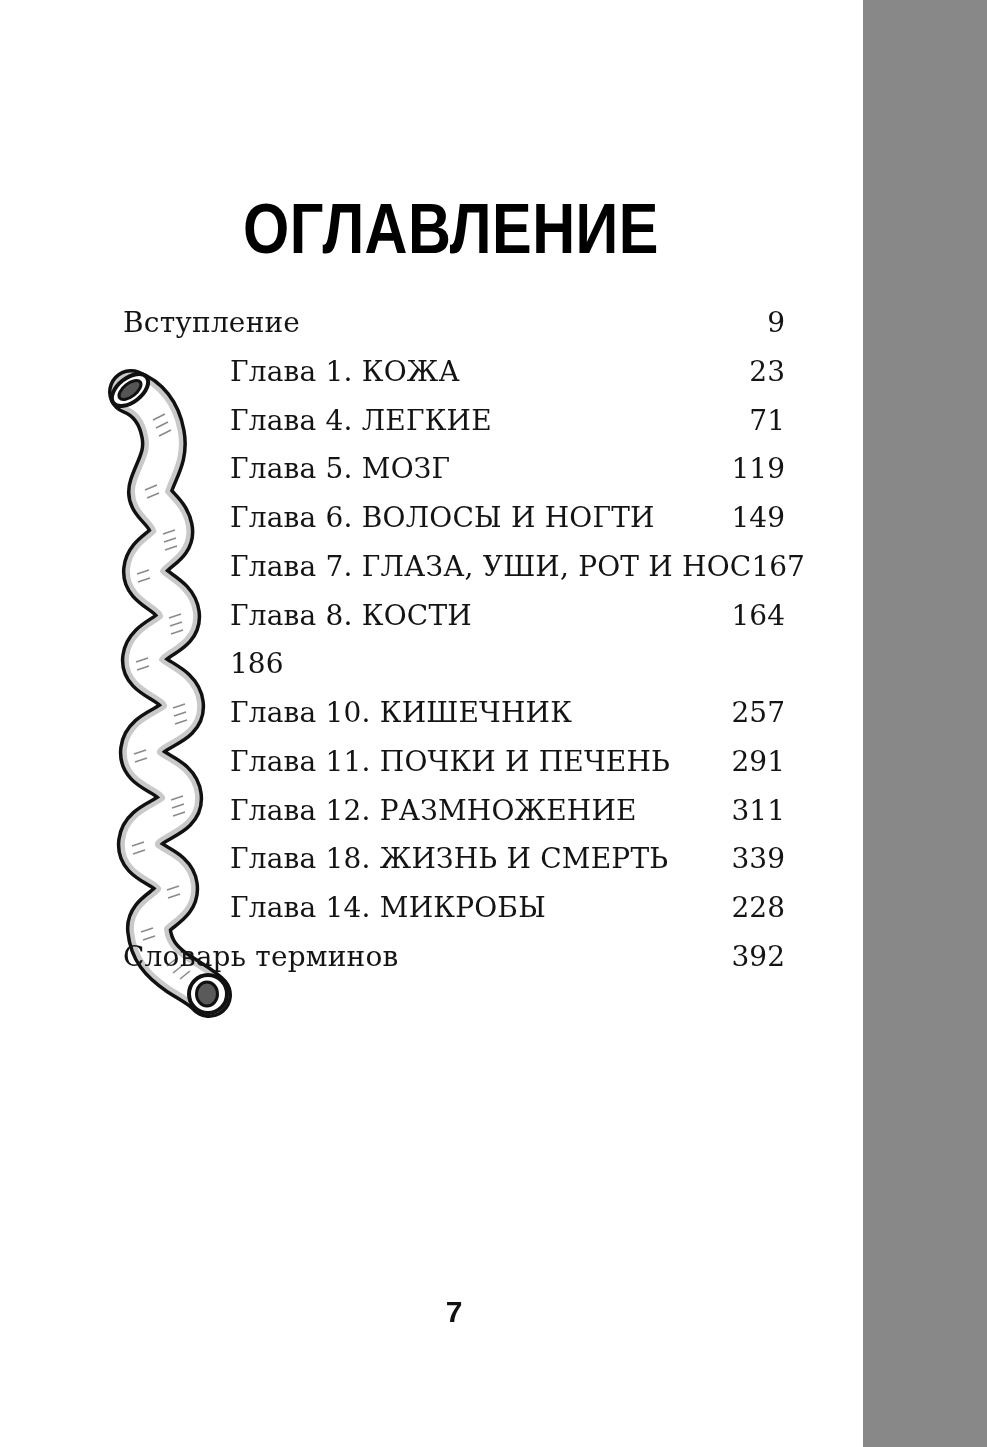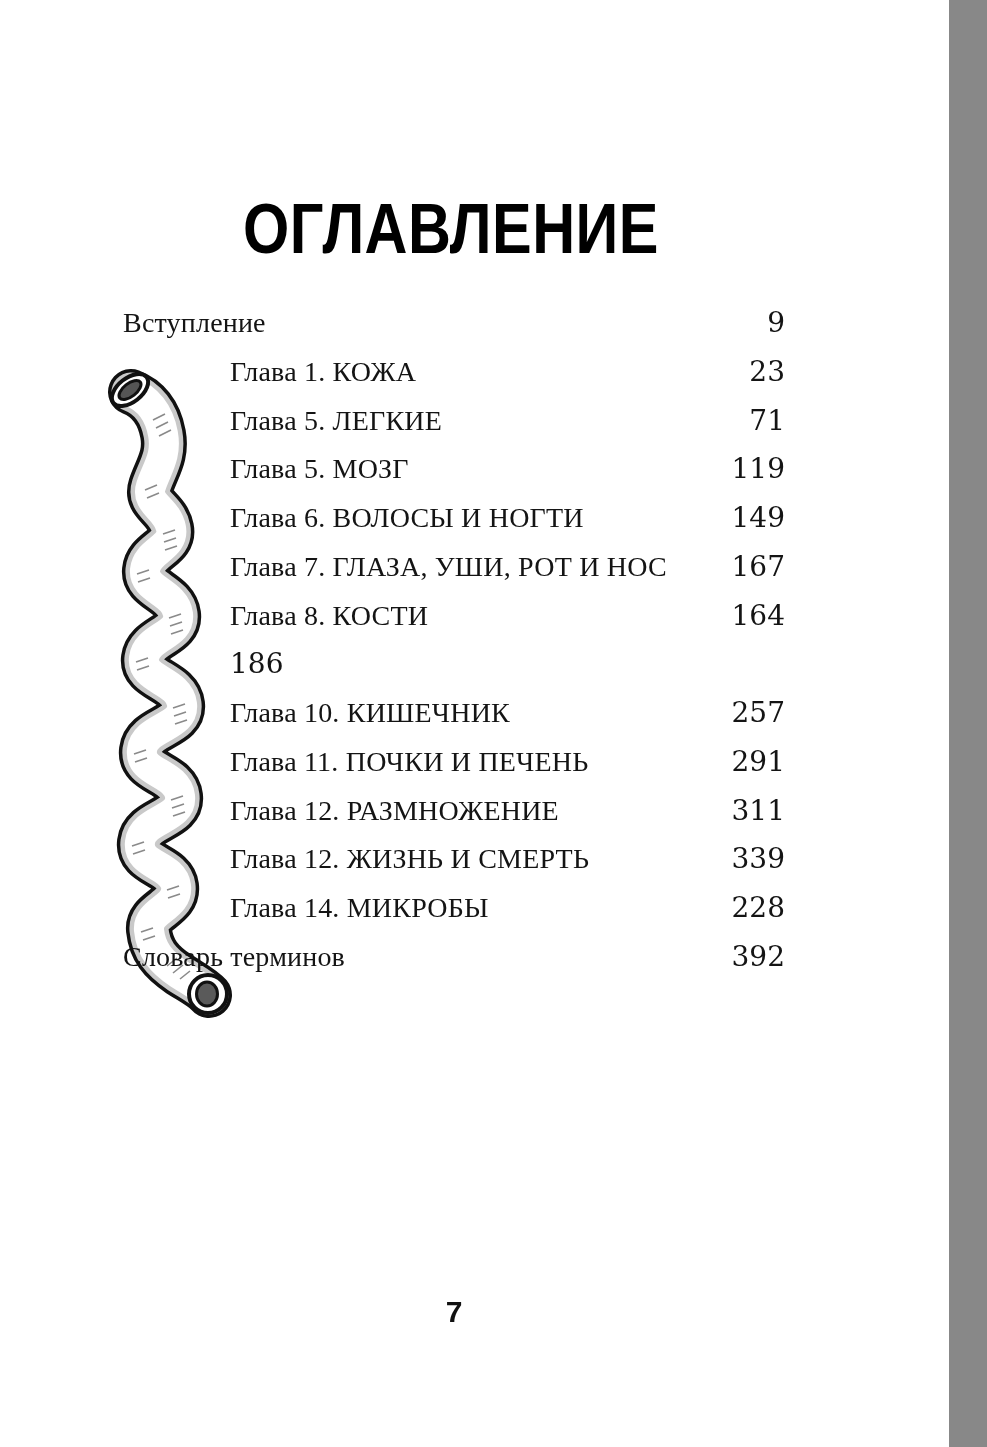--- a/index.html
+++ b/index.html
@@ -1,18 +1,18 @@
 <!DOCTYPE html>
 <html><head>
 <meta charset="utf-8">
 <style>
   html,body{margin:0;padding:0;background:#888;}
   .page{
     position:relative;
-    width:949px;height:1447px;
+    width:863px;height:1447px;
     background:#ffffff;
     overflow:hidden;
     font-family:"DejaVu Serif", serif;
     color:#141414;
   }
   .title{
     position:absolute;
     left:243px;top:194px;
     font-family:"Liberation Sans", sans-serif;
     font-weight:700;
@@ -34,21 +34,20 @@
     line-height:48.77px;
     display:flex;
     justify-content:space-between;
     align-items:baseline;
     white-space:nowrap;
   }
   .toc-row.indented{ padding-left:107px; }
   .toc-label{
     font-size:28px;
     letter-spacing:0.2px;
-    font-family:Liberation Serif, serif;
   }
   .toc-page{
     font-size:28px;
     text-align:right;
     font-feature-settings:"onum" 1;
     font-variant-numeric:oldstyle-nums;
   }
   .illustration{
     position:absolute;
     left:101px;top:366px;
@@ -158,21 +157,21 @@
     </div>
 
     <div class="toc-row indented">
       <span class="toc-label">Глава 1. КОЖА</span>
       <span class="toc-page">23</span>
     </div>
 
 
 
     <div class="toc-row indented">
-      <span class="toc-label">Глава 5. ЛЕГКИЕ</span>
+      <span class="toc-label">Глава 4. ЛЕГКИЕ</span>
       <span class="toc-page">71</span>
     </div>
 
     <div class="toc-row indented">
       <span class="toc-label">Глава 5. МОЗГ</span>
       <span class="toc-page">119</span>
     </div>
 
     <div class="toc-row indented">
       <span class="toc-label">Глава 6. ВОЛОСЫ И НОГТИ</span>
@@ -202,21 +201,21 @@
       <span class="toc-label">Глава 11. ПОЧКИ И ПЕЧЕНЬ</span>
       <span class="toc-page">291</span>
     </div>
 
     <div class="toc-row indented">
       <span class="toc-label">Глава 12. РАЗМНОЖЕНИЕ</span>
       <span class="toc-page">311</span>
     </div>
 
     <div class="toc-row indented">
-      <span class="toc-label">Глава 12. ЖИЗНЬ И СМЕРТЬ</span>
+      <span class="toc-label">Глава 18. ЖИЗНЬ И СМЕРТЬ</span>
       <span class="toc-page">339</span>
     </div>
 
     <div class="toc-row indented">
       <span class="toc-label">Глава 14. МИКРОБЫ</span>
       <span class="toc-page">228</span>
     </div>
 
 
     <div class="toc-row">

